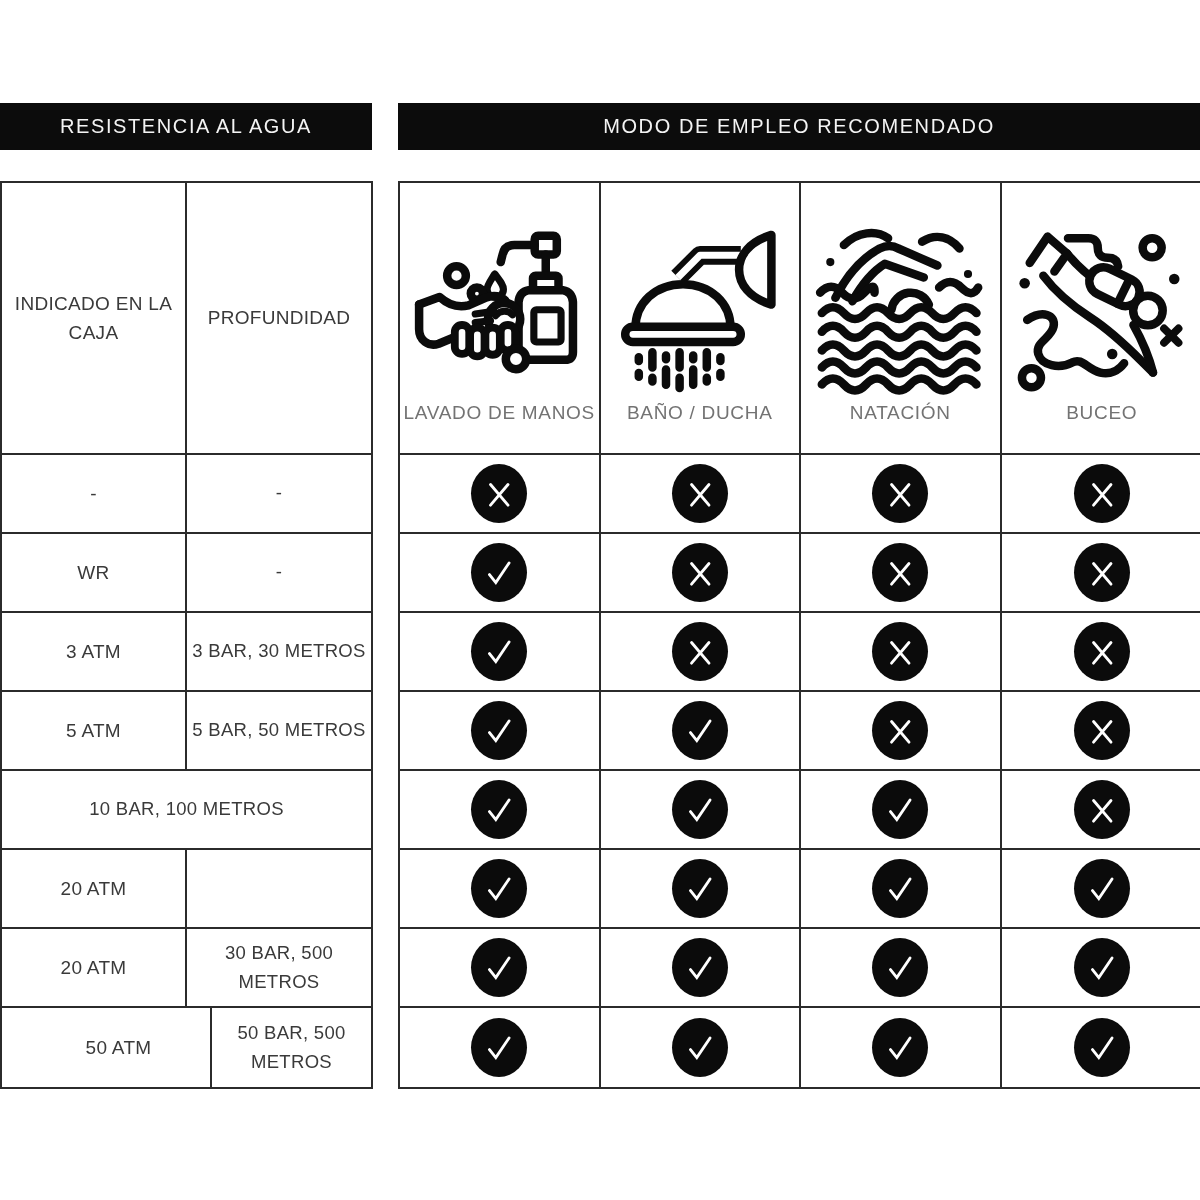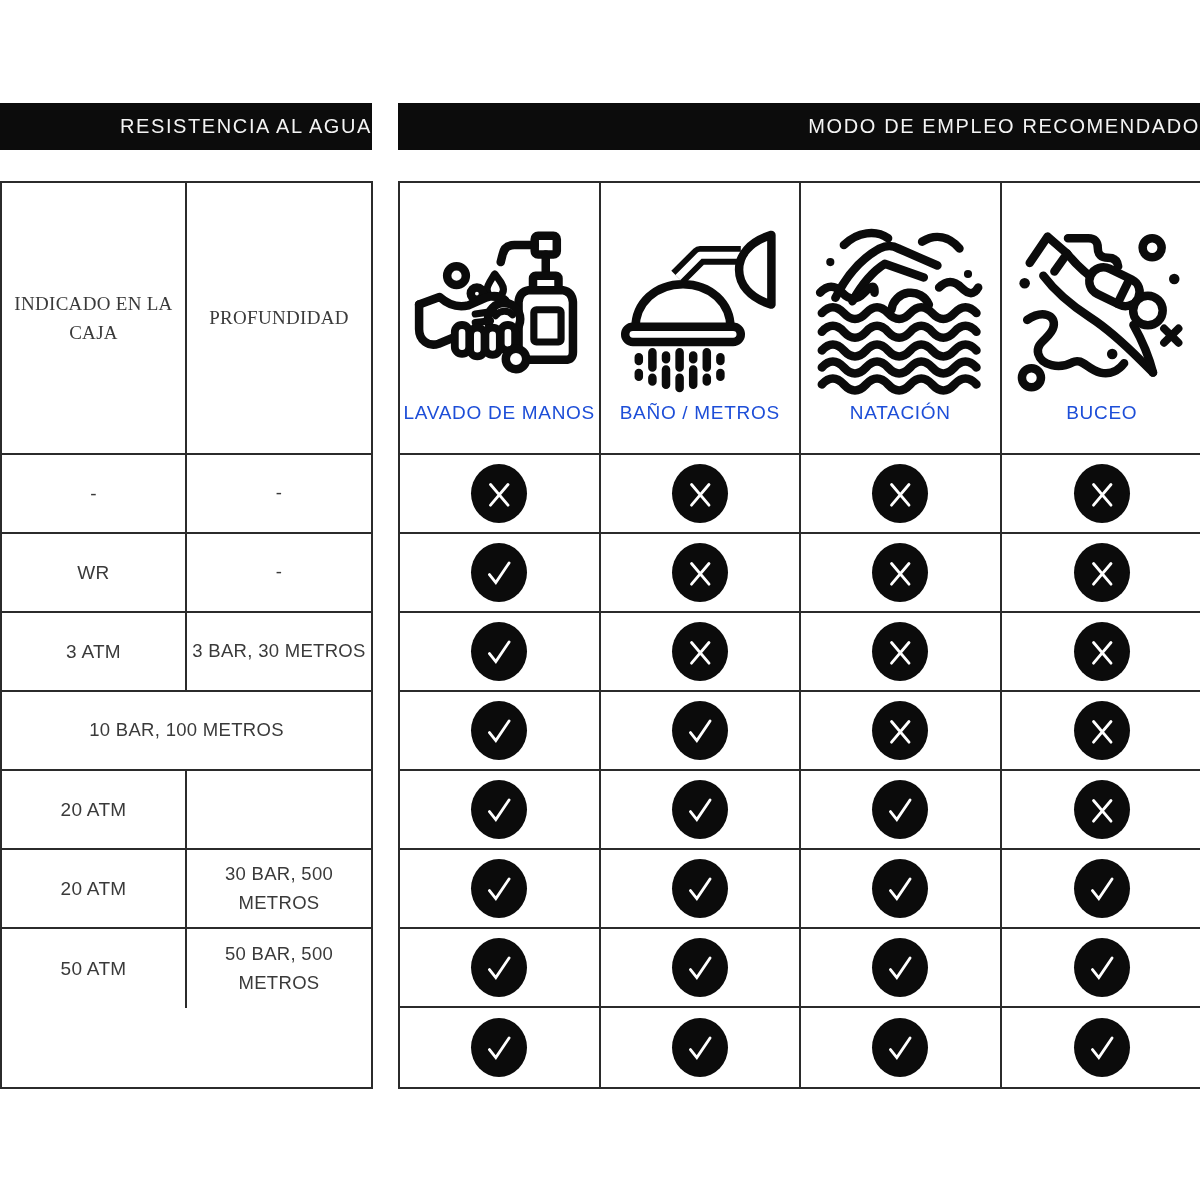--- a/index.html
+++ b/index.html
@@ -3,53 +3,53 @@
 <meta charset="utf-8">
 <style>
   html,body { margin:0; padding:0; background:#ffffff; }
   .canvas {
     position:relative; width:1200px; height:1200px; background:#ffffff;
     overflow:hidden; font-family:"Liberation Sans", sans-serif; color:#333;
   }
   
   .header-bar {
     position:absolute; top:103px; height:47px; background:#0c0c0c;
-    color:#f4f4f4; display:flex; align-items:center; justify-content:flex-end;
+    color:#f4f4f4; display:flex; align-items:center; justify-content:center;
     font-size:20px; letter-spacing:1.6px; font-weight:400;
   }
   .header-bar.left  { left:0;    width:372px; }
   .header-bar.right { left:398px; width:802px; }
 
   
   .tbl { position:absolute; top:181px; height:908px; border:2px solid #2b2b2b; box-sizing:border-box; }
 
   
   .left-table { left:0; width:373px; }
-  .lt-header-row { height:272px; display:flex; border-bottom:2px solid #2b2b2b; box-sizing:border-box;font-family:Liberation Serif, serif; }
+  .lt-header-row { height:272px; display:flex; border-bottom:2px solid #2b2b2b; box-sizing:border-box; }
   .lt-row { height:79px; display:flex; border-bottom:2px solid #2b2b2b; box-sizing:border-box; }
-  .lt-row:last-child { border-bottom:none; }
+  .lt-row:last-child { border-bottom:none;padding-left:25px; }
   .lt-cell {
     display:flex; align-items:center; justify-content:center; text-align:center;
     font-size:19px; letter-spacing:0.3px; color:#3a3a3a; line-height:1.55;
   }
   .lt-col1 { width:185px; border-right:2px solid #2b2b2b; box-sizing:border-box; padding:0 10px; }
   .lt-col2 { flex:1; padding:0 2px; font-size:18.5px; }
   .lt-header-row .lt-cell { font-size:19px; }
 
   
   .right-table { left:398px; width:806px; }
   .rt-header-row { height:272px; display:grid; grid-template-columns:repeat(4,1fr); border-bottom:2px solid #2b2b2b; box-sizing:border-box; }
   .rt-activity {
     border-right:2px solid #2b2b2b; box-sizing:border-box;
     display:flex; flex-direction:column; align-items:center; padding-top:38px;
   }
   .rt-activity:last-child { border-right:none; }
   .activity-icon { width:170px; height:174px; }
   .activity-icon svg { width:100%; height:100%; display:block; }
-  .activity-label { margin-top:7px; font-size:19px; letter-spacing:0.7px; color:#1d4ed8; }
+  .activity-label { margin-top:7px; font-size:19px; letter-spacing:0.7px; color:#737373; }
 
   .rt-row { height:79px; display:grid; grid-template-columns:repeat(4,1fr); border-bottom:2px solid #2b2b2b; box-sizing:border-box; }
   .rt-row:last-child { border-bottom:none; }
   .rt-mark-cell { border-right:2px solid #2b2b2b; box-sizing:border-box; display:flex; align-items:center; justify-content:center; }
   .rt-mark-cell:last-child { border-right:none; }
 
   .mark {
     width:56px; height:59px; border-radius:50%; background:#0b0b0b;
     display:flex; align-items:center; justify-content:center;
   }
@@ -78,20 +78,24 @@
           <div class="lt-cell lt-col1">-</div>
           <div class="lt-cell lt-col2">-</div>
         </div>
         <div class="lt-row">
           <div class="lt-cell lt-col1">WR</div>
           <div class="lt-cell lt-col2">-</div>
         </div>
         <div class="lt-row">
           <div class="lt-cell lt-col1">3 ATM</div>
           <div class="lt-cell lt-col2">3 BAR, 30 METROS</div>
+        </div>
+        <div class="lt-row">
+          <div class="lt-cell lt-col1">5 ATM</div>
+          <div class="lt-cell lt-col2">5 BAR, 50 METROS</div>
         </div>
         <div class="lt-row">
           <div class="lt-cell lt-col2">10 BAR, 100 METROS</div>
         </div>
         <div class="lt-row">
           <div class="lt-cell lt-col1">20 ATM</div>
         </div>
         <div class="lt-row">
           <div class="lt-cell lt-col1">20 ATM</div>
           <div class="lt-cell lt-col2">30 BAR, 500 METROS</div>
@@ -142,21 +146,21 @@
               <rect x="6" y="61" width="68" height="9" rx="4.5" fill="#fff"></rect>
               <line x1="14" y1="79" x2="14" y2="95" stroke-dasharray="2.2 7"></line>
               <line x1="22" y1="76" x2="22" y2="97" stroke-dasharray="9 6 2.2 6"></line>
               <line x1="30" y1="78" x2="30" y2="96" stroke-dasharray="2.2 6 9 6"></line>
               <line x1="38" y1="76" x2="38" y2="97" stroke-dasharray="9 6 9 6"></line>
               <line x1="46" y1="78" x2="46" y2="96" stroke-dasharray="2.2 6 9 6"></line>
               <line x1="54" y1="76" x2="54" y2="97" stroke-dasharray="9 6 2.2 6"></line>
               <line x1="62" y1="79" x2="62" y2="95" stroke-dasharray="2.2 7"></line>
             </svg>
           </div>
-          <div class="activity-label">BAÑO / METROS</div>
+          <div class="activity-label">BAÑO / DUCHA</div>
         </div>
         <div class="rt-activity">
           <div class="activity-icon">
             <svg viewBox="0 0 100 100" fill="none" stroke="#0b0b0b" stroke-width="5" stroke-linecap="round" stroke-linejoin="round">
               <path d="M17,13 C25,5 36,4 43,9"></path>
               <path d="M63,11 C71,6 79,8 85,15"></path>
               <circle cx="9" cy="23" r="2.4" fill="#0b0b0b" stroke="none"></circle>
               <circle cx="90" cy="30" r="2.4" fill="#0b0b0b" stroke="none"></circle>
               <path d="M12,44 C18,32 27,21 38,15 Q44,12 49,15 L72,25"></path>
               <path d="M22,46 C27,37 33,29 41,24 L64,32"></path>

